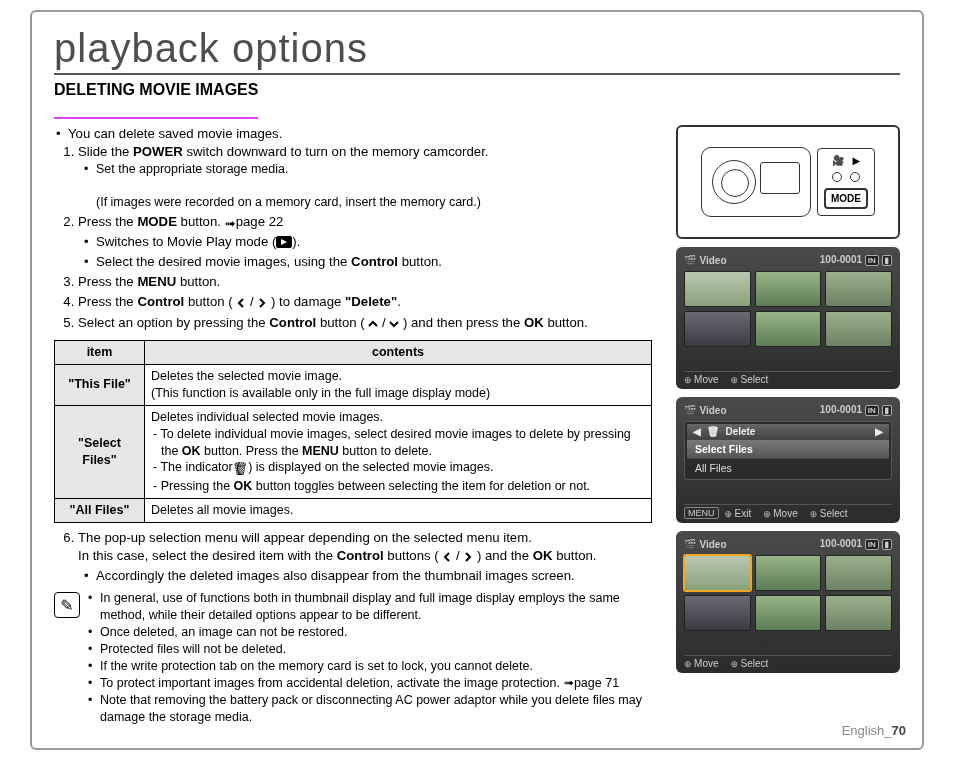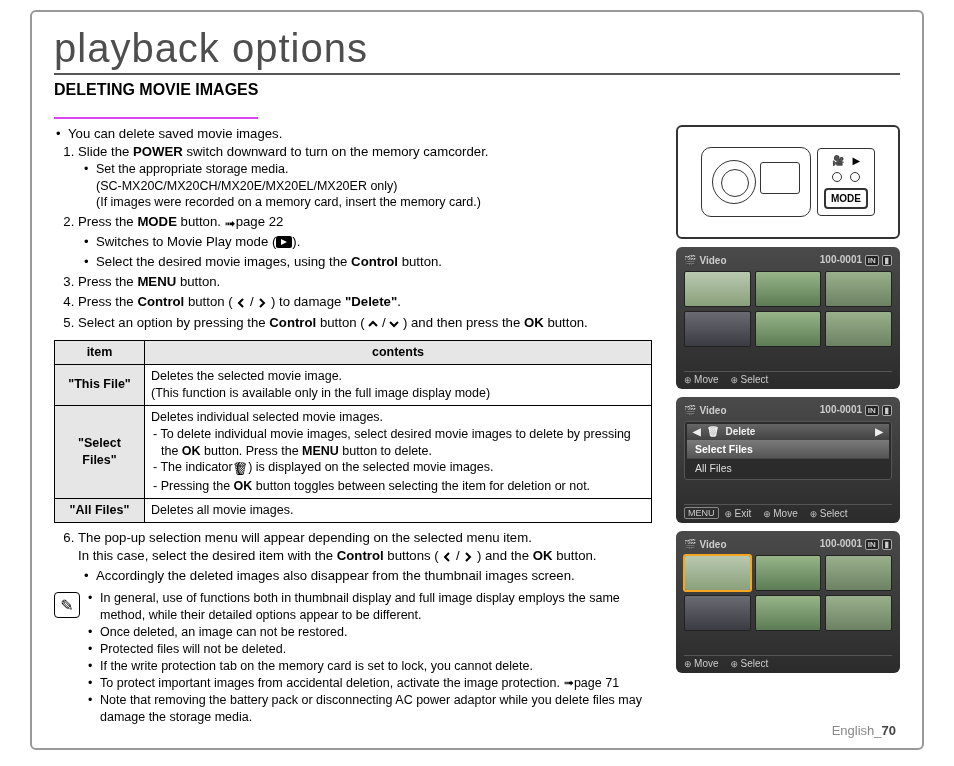--- a/index.html
+++ b/index.html
@@ -20,21 +20,21 @@
   .small { font-size: 12.5px; }
   table.opt { width: 100%; border-collapse: collapse; margin: 6px 0; font-size: 12.5px; }
   table.opt th, table.opt td { border: 1px solid #000; padding: 3px 6px; vertical-align: top; }
   table.opt th { background: #e6e6e6; text-align: center; font-weight: bold; }
   table.opt td.item { background: #e6e6e6; text-align: center; font-weight: bold; vertical-align: middle; width: 90px; }
   .note-box { display: flex; gap: 8px; margin-top: 6px; }
   .note-icon { width: 26px; height: 26px; border: 1.5px solid #000; border-radius: 4px; display: flex; align-items: center; justify-content: center; flex-shrink: 0; margin-top: 2px; font-size: 16px; }
   .note-list { font-size: 12.5px; }
   .note-list li { list-style: none; }
   .note-list li::before { content: "•"; display: inline-block; width: 12px; margin-left: -12px; }
-  .footer { position: absolute; right: 26px; bottom: 10px; font-size: 13px; color: #888; }
+  .footer { position: absolute; right: 16px; bottom: 10px; font-size: 13px; color: #888; }
   .footer b { color: #444; }
   .bold { font-weight: bold; }
   .inline-icon { display: inline-block; vertical-align: -2px; }
   
   .cam-box { border: 2px solid #333; border-radius: 6px; background: #fff; padding: 6px; height: 114px; position: relative; margin-bottom: 8px; display:flex; align-items:center; justify-content:center; gap:6px;}
   .cam-body { width: 110px; height: 70px; border: 1.5px solid #333; border-radius: 10px; position: relative; }
   .cam-lens { position:absolute; left:10px; top:12px; width:44px; height:44px; border:1.5px solid #333; border-radius:50%; }
   .cam-lens::after{content:""; position:absolute; left:8px; top:8px; width:26px; height:26px; border:1.5px solid #333; border-radius:50%;}
   .cam-screen { position:absolute; right:10px; top:14px; width:40px; height:32px; border:1.5px solid #333; border-radius:3px;}
   .mode-plate { border:1.5px solid #333; border-radius:4px; padding:6px 6px; display:flex; flex-direction:column; align-items:center; gap:6px;}
@@ -73,21 +73,21 @@
     <div class="left">
       <ul class="bul">
         <li>You can delete saved movie images.</li>
       </ul>
 
       <ol class="num">
         <li>
           <span>Slide the </span><span class="bold">POWER</span><span> switch downward to turn on the memory camcorder.</span>
           <ul class="sub small">
             <li><span>Set the appropriate storage media.</span><br>
-              <span>(SC-MX20C/MX20CH/MX20E/MX20EL/MX20ER only)</span><br>
+              <br>
               <span>(If images were recorded on a memory card, insert the memory card.)</span>
             </li>
           </ul>
         </li>
         <li>
           <span>Press the </span><span class="bold">MODE</span><span> button. </span><span class="inline-icon">➟</span><span>page 22</span>
           <ul class="sub">
             <li><span>Switches to Movie Play mode (</span><span class="inline-icon"><svg width="16" height="12">
                     <rect x="0" y="0" width="16" height="12" rx="2" fill="#000"></rect>
                     <polygon points="5,3 5,9 11,6" fill="#fff"></polygon>

